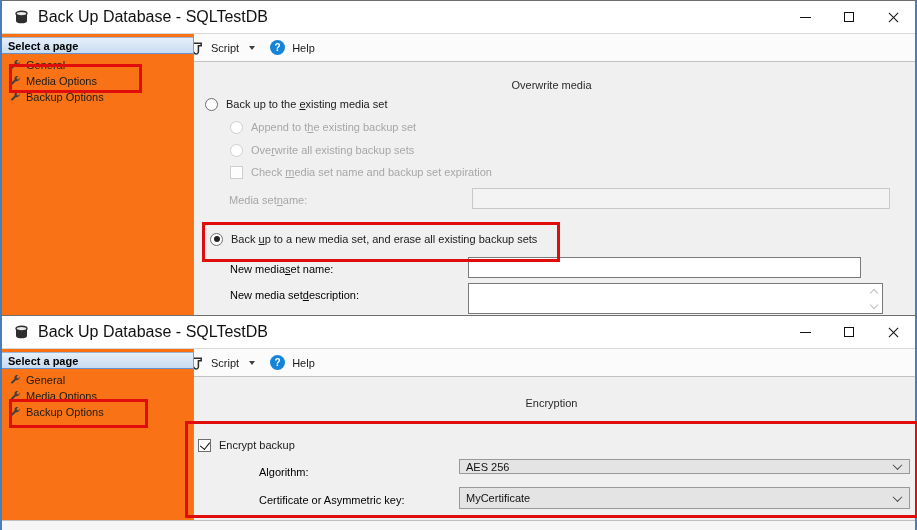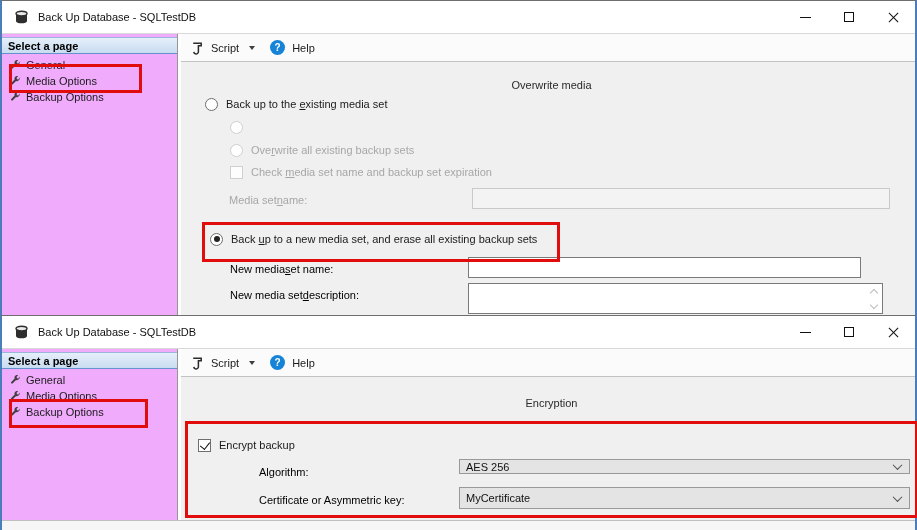--- a/index.html
+++ b/index.html
@@ -14,34 +14,34 @@
     border-left:2px solid var(--window-border-blue);
     border-right:2px solid var(--window-border-blue);
     border-top:1px solid var(--window-border-top);
   }
   
   .titlebar{
     position:absolute;left:0;right:0;top:0;height:33px;background:#fff;
     border-bottom:1px solid #d8d8d8;display:flex;align-items:center;
     padding-left:12px;box-sizing:border-box;
   }
-  .title{font-size:11px;color:#111;margin-left:9px;white-space:nowrap;}
+  .title{font-size:16px;color:#111;margin-left:9px;white-space:nowrap;}
   .controls{margin-left:auto;display:flex;height:100%;}
   .ctl{width:44px;height:100%;display:flex;align-items:center;justify-content:center;cursor:default;}
   .glyph-min{width:11px;height:1px;background:#111;}
   .glyph-max{width:10px;height:10px;border:1px solid #111;box-sizing:border-box;}
   .glyph-close{position:relative;width:13px;height:13px;}
   .glyph-close::before,.glyph-close::after{
     content:'';position:absolute;left:6px;top:0;width:1.2px;height:13px;background:#111;
   }
   .glyph-close::before{transform:rotate(45deg);}
   .glyph-close::after{transform:rotate(-45deg);}
   
   .sidebar{
-    position:absolute;left:0;top:33px;bottom:0;width:176px;background:#f0abfc;
+    position:absolute;left:0;top:33px;bottom:0;width:192px;background:#f97316;
     border-right:1px solid #969696;box-sizing:border-box;z-index:1;
   }
   .sb-header{
     position:absolute;left:0;right:0;top:3px;height:17px;line-height:16px;
     padding-left:6px;font-weight:bold;font-size:11px;color:#000;box-sizing:border-box;
     background:linear-gradient(var(--sidebar-header-grad-top),var(--sidebar-header-grad-bottom));
     border-top:1px solid #9ab6da;border-bottom:1px solid var(--sidebar-header-border);
   }
   .sb-item{
     position:absolute;left:8px;right:4px;height:16px;display:flex;align-items:center;
@@ -166,20 +166,21 @@
       <span class="group-label">Overwrite media</span>
       <span class="group-line"></span>
     </div>
 
     <div class="ctrl-row" style="left:24px;top:34px;">
       <span class="radio"></span>
       <span>Back up to the <u>e</u>xisting media set</span>
     </div>
     <div class="ctrl-row" style="left:49px;top:57px;">
       <span class="radio rdis"></span>
+      <span class="dis">Append to t<u>h</u>e existing backup set</span>
     </div>
     <div class="ctrl-row" style="left:49px;top:80px;">
       <span class="radio rdis"></span>
       <span class="dis">Ove<u>r</u>write all existing backup sets</span>
     </div>
     <div class="ctrl-row" style="left:49px;top:102px;">
       <span class="cbx cdis"></span>
       <span class="dis">Check <u>m</u>edia set name and backup set expiration</span>
     </div>
 

